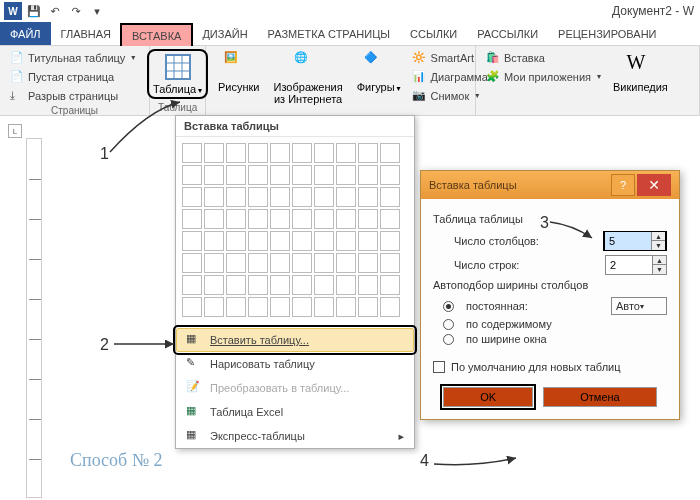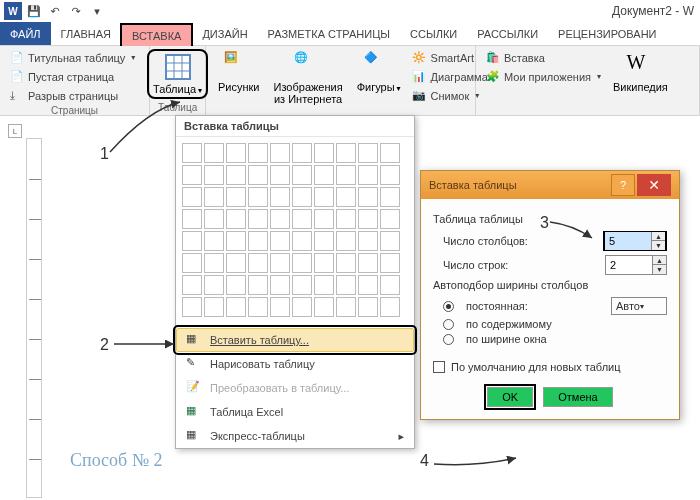--- a/index.html
+++ b/index.html
@@ -44,35 +44,35 @@
 .dd-item.disabled{color:#aaa}
 .dd-item .ico{width:16px;height:16px}
 
 .dlg{position:absolute;left:420px;top:170px;width:260px;background:#fff;border:1px solid #b88b44;box-shadow:2px 2px 8px rgba(0,0,0,.3)}
 .dlg-titlebar{height:28px;background:linear-gradient(#f7b255,#e89838);display:flex;align-items:center;padding:0 8px;color:#5a3a18;font-size:13px}
 .dlg-titlebar .spacer{flex:1}
 .dlg-help{width:24px;height:22px;background:#f3a84a;color:#fff;display:flex;align-items:center;justify-content:center;margin-right:2px;border:1px solid #c67a1f}
 .dlg-close{width:34px;height:22px;background:#ce4436;color:#fff;display:flex;align-items:center;justify-content:center;font-size:14px}
 .dlg-body{padding:10px 12px 12px;color:#333;background:#fdfdfd}
 .dlg-section{margin:4px 0 6px;font-size:11px}
-.dlg-row{display:flex;align-items:center;margin:4px 0 4px 10px;font-size:11px}
+.dlg-row{display:flex;align-items:center;margin:4px 0 4px 21px;font-size:11px}
 .dlg-row label{flex:1}
 .spin{display:flex;align-items:center;border:1px solid #888;height:20px}
 .spin.mark{border:2px solid #000}
 .spin input{width:46px;border:none;padding:0 4px;height:18px;font-size:11px}
 .spin .ar{width:14px;display:flex;flex-direction:column;border-left:1px solid #888}
 .spin .ar div{height:9px;display:flex;align-items:center;justify-content:center;font-size:7px;background:#eee;border-bottom:1px solid #888}
 .spin .ar div:last-child{border-bottom:none}
 .radio-row{display:flex;align-items:center;gap:12px;margin:3px 0 3px 10px}
 .radio{width:11px;height:11px;border:1px solid #555;border-radius:50%;position:relative}
 .radio.checked::after{content:"";position:absolute;inset:2px;background:#333;border-radius:50%}
 .combo{border:1px solid #888;padding:1px 4px;height:18px;display:flex;align-items:center;width:56px;justify-content:flex-start;font-size:11px}
 .chk{width:12px;height:12px;border:1px solid #555;margin-right:6px}
 .dlg-buttons{display:flex;gap:10px;justify-content:center;margin-top:14px}
-.btn{border:1px solid #999;background:#22c55e;padding:3px 14px;font-size:11px}
+.btn{border:1px solid #999;background:#c2410c;padding:3px 36px;font-size:11px}
 .btn.mark{outline:2px solid #000;outline-offset:1px}
 svg{display:block}
 </style>
 </head>
 <body>
 
 <div class="titlebar">
   <div class="qat">
     <div class="word-icon">W</div>
     <div class="qat-item">💾</div>

